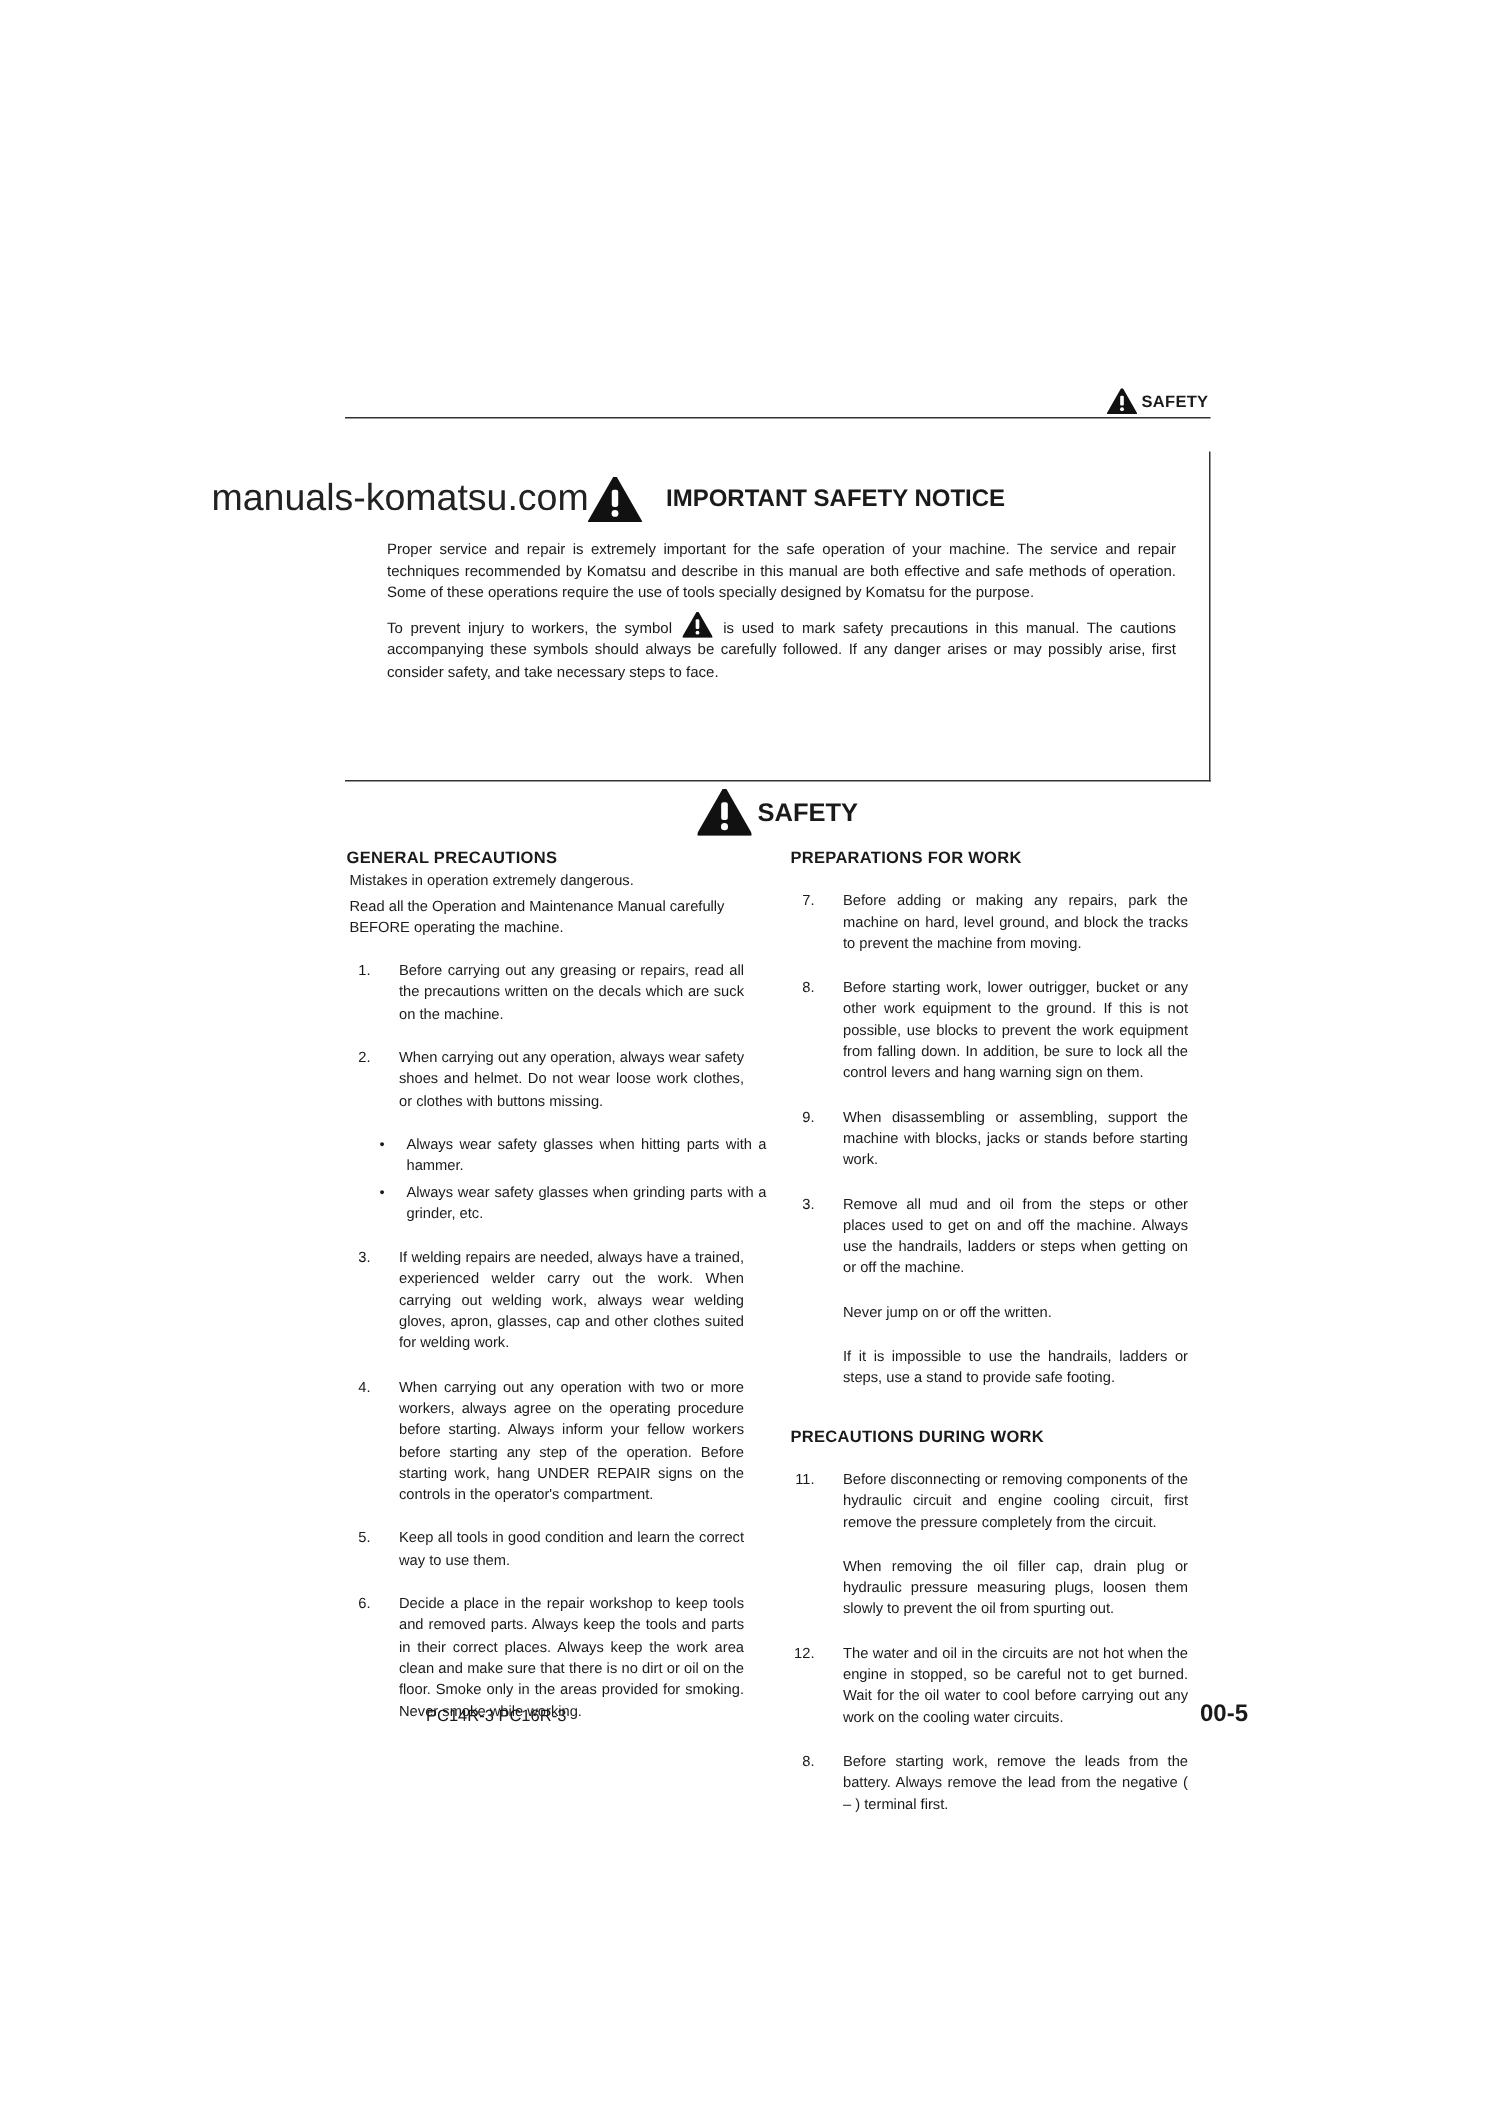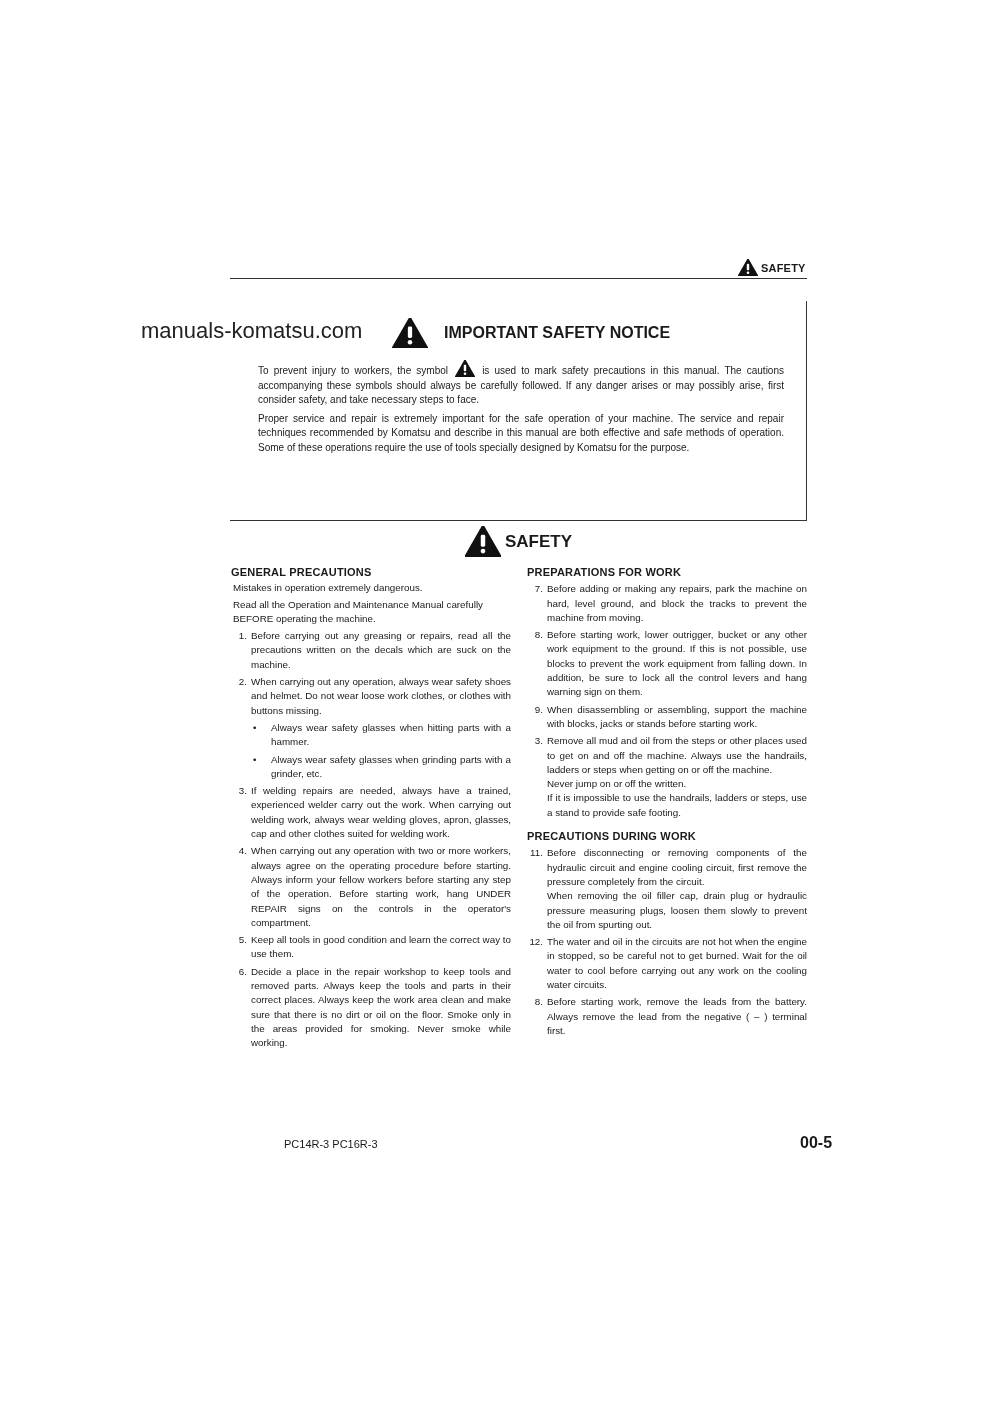--- a/index.html
+++ b/index.html
@@ -3,38 +3,38 @@
 <meta charset="utf-8">
 <style>
   html, body { margin: 0; padding: 0; background: #ffffff; }
   body { width: 1000px; height: 1414px; position: relative; font-family: "Liberation Sans", sans-serif; color: #1a1a1a; overflow: hidden; }
   .abs { position: absolute; }
   .warn-icon { display: inline-block; vertical-align: middle; }
   .header-safety { left: 738px; top: 259px; font-size: 11px; font-weight: bold; letter-spacing: 0.2px; display: flex; align-items: center; gap: 3px; }
   .header-rule { left: 230px; top: 278px; width: 577px; height: 1px; background: #333; }
   .box-right { left: 806px; top: 301px; width: 1px; height: 220px; background: #333; }
   .box-bottom { left: 230px; top: 520px; width: 577px; height: 1px; background: #333; }
-  .watermark { left: 141px; top: 318px; font-size: 22px; color: #222; }
+  .watermark { left: 141px; top: 318px; font-size: 25px; color: #222; }
   .notice-title { left: 392px; top: 318px; font-size: 16px; font-weight: bold; display: flex; align-items: center; gap: 16px; }
   .notice-body { left: 258px; top: 360px; width: 526px; font-size: 10px; line-height: 14.5px; text-align: justify; }
   .notice-body p { margin: 0 0 4px 0; }
   .inline-warn { display: inline-block; vertical-align: -3px; margin: 0 2px; }
   .safety-title { left: 465px; top: 526px; font-size: 17px; font-weight: bold; display: flex; align-items: center; gap: 4px; }
   .col { top: 565px; width: 280px; font-size: 9.8px; line-height: 14.3px; }
   .col-left { left: 231px; }
   .col-right { left: 527px; }
   .sec-head { font-weight: bold; font-size: 11px; margin: 0 0 1px 0; letter-spacing: 0.2px; }
   .intro { margin: 2px; }
   .item { position: relative; padding-left: 20px; margin: 3px 0 0 0; text-align: justify; }
   .item .num { position: absolute; left: 0; width: 16px; text-align: right; }
   .item.wide { padding-left: 20px; }
   .item.wide .num { left: -4px; width: 20px; }
   .bullet { position: relative; padding-left: 40px; margin: 3px 0 0 0; text-align: justify; }
   .bullet .dot { position: absolute; left: 22px; }
-  .item p { margin: 0; }
+  .item p { margin: 15px; }
   .sec-gap { height: 9px; }
   .footer-model { left: 240px; top: 1138px; font-size: 11px; padding-left: 44px; }
   .footer-page { left: 772px; top: 1134px; font-size: 16px; font-weight: bold; margin-left: 28px; }
 </style>
 </head>
 <body>
 
 <div class="abs header-safety">
   <svg class="warn-icon" width="20" height="17" viewBox="0 0 24 21">
     <path d="M12 0 L24 21 L0 21 Z" fill="#111" stroke="#111" stroke-linejoin="round" stroke-width="1.5"></path>
@@ -53,30 +53,30 @@
 <div class="abs notice-title">
   <svg class="warn-icon" width="36" height="30" viewBox="0 0 24 21">
     <path d="M12 0 L24 21 L0 21 Z" fill="#111" stroke="#111" stroke-linejoin="round" stroke-width="1.5"></path>
     <rect x="10.5" y="6" width="3" height="8" rx="1" fill="#fff"></rect>
     <circle cx="12" cy="17" r="1.6" fill="#fff"></circle>
   </svg>
   <span>IMPORTANT SAFETY NOTICE</span>
 </div>
 
 <div class="abs notice-body">
+  <p>Proper service and repair is extremely important for the safe operation of your machine. The service and repair techniques recommended by Komatsu and describe in this manual are both effective and safe methods of operation. Some of these operations require the use of tools specially designed by Komatsu for the purpose.</p>
   <p>
     <span>To prevent injury to workers, the symbol</span>
     <svg class="inline-warn" width="20" height="17" viewBox="0 0 24 21">
       <path d="M12 0 L24 21 L0 21 Z" fill="#111" stroke="#111" stroke-linejoin="round" stroke-width="1.5"></path>
       <rect x="10.5" y="6" width="3" height="8" rx="1" fill="#fff"></rect>
       <circle cx="12" cy="17" r="1.6" fill="#fff"></circle>
     </svg>
     <span>is used to mark safety precautions in this manual. The cautions accompanying these symbols should always be carefully followed. If any danger arises or may possibly arise, first consider safety, and take necessary steps to face.</span>
   </p>
-  <p>Proper service and repair is extremely important for the safe operation of your machine. The service and repair techniques recommended by Komatsu and describe in this manual are both effective and safe methods of operation. Some of these operations require the use of tools specially designed by Komatsu for the purpose.</p>
 </div>
 
 <div class="abs safety-title">
   <svg class="warn-icon" width="36" height="31" viewBox="0 0 24 21">
     <path d="M12 0 L24 21 L0 21 Z" fill="#111" stroke="#111" stroke-linejoin="round" stroke-width="1.5"></path>
     <rect x="10.5" y="6" width="3" height="8" rx="1" fill="#fff"></rect>
     <circle cx="12" cy="17" r="1.6" fill="#fff"></circle>
   </svg>
   <span>SAFETY</span>
 </div>

